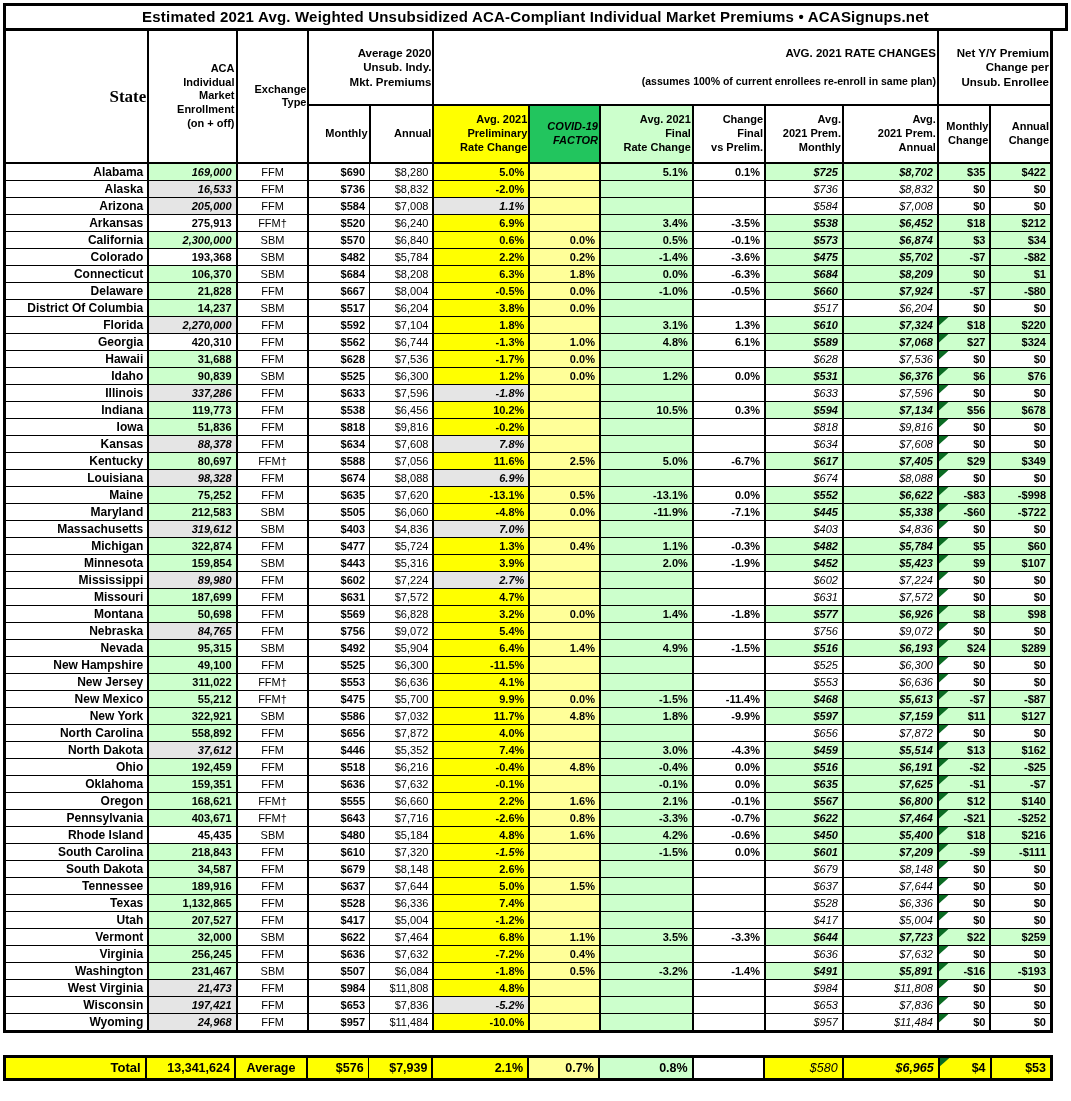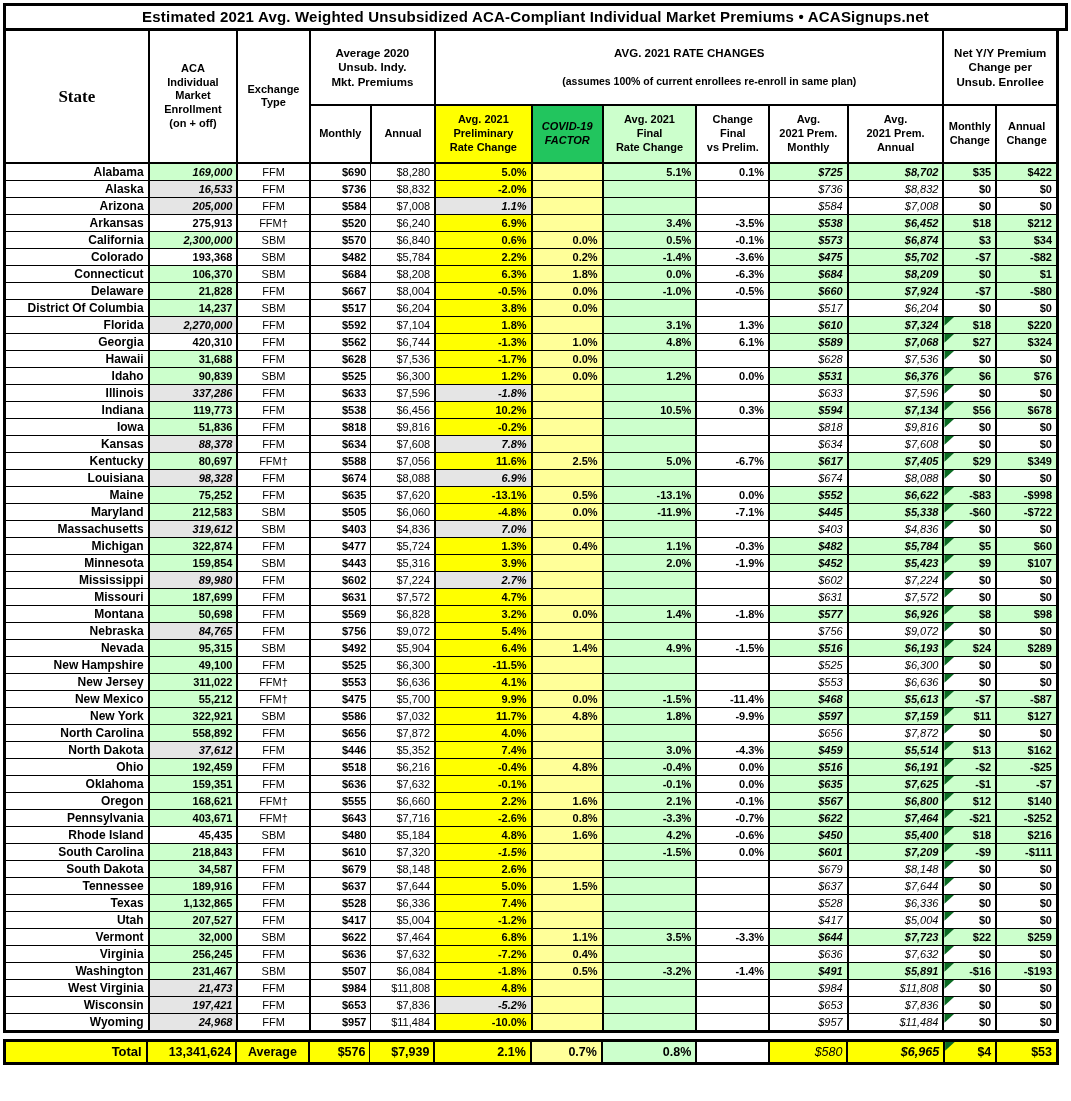--- a/index.html
+++ b/index.html
@@ -1,32 +1,32 @@
 <!DOCTYPE html>
 <html><head>
 <meta charset="utf-8">
 <style>
   html,body{margin:0;padding:0;background:#ffffff;}
   body{width:1071px;font-family:"Liberation Sans",sans-serif;color:#000;}
-  .sheet{padding:3px 12px 2px 3px;}
+  .sheet{padding:3px 18px 2px 3px;}
   .title-bar{
     width:1059px;border:3px solid #000;background:#fff;
     font-size:15px;font-weight:bold;text-align:center;
     padding:2px 0 3px 0;letter-spacing:.2px;
   }
   table{border-collapse:collapse;table-layout:fixed;}
   table.main{margin-top:-3px;border:3px solid #000;}
-  table.total{margin-top:6px;border:3px solid #000;}
+  table.total{margin-top:22px;border:3px solid #000;}
   col.c0{width:145px}col.c1{width:90px}col.c2{width:73px}col.c3{width:62px}
   col.c4{width:65px}col.c5{width:98px}col.c6{width:72px}col.c7{width:96px}
   col.c8{width:74px}col.c9{width:80px}col.c10{width:98px}col.c11{width:53px}
   col.c12{width:62px}
   th{
     border:2px solid #000;background:#fff;font-weight:bold;
-    font-size:11px;text-align:center;vertical-align:middle;
+    font-size:11px;text-align:right;vertical-align:middle;
     white-space:pre-line;line-height:1.25;padding:1px 1px;
   }
   th.state-h{font-size:17px;font-family:Liberation Serif, serif;}
   th.group{font-size:11.5px;}
   .sub2{font-size:10.5px;font-weight:bold;margin-left:40px;}
   .h-yellow{background:#FFFF00;}
   .h-paleyellow{background:#22c55e;font-style:italic;}
   .h-palegreen{background:#CCFFCC;}
   td{
     border:1px solid #000;border-left-width:2px;height:16px;

